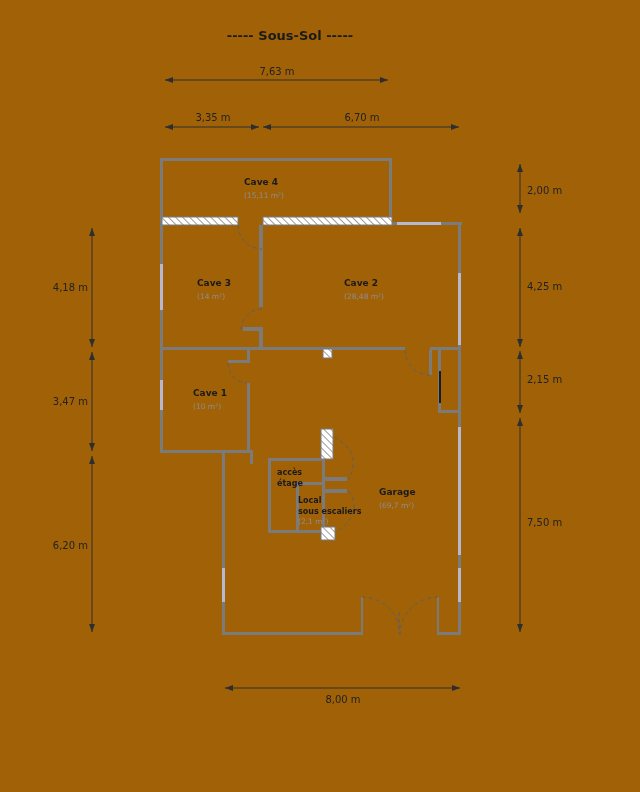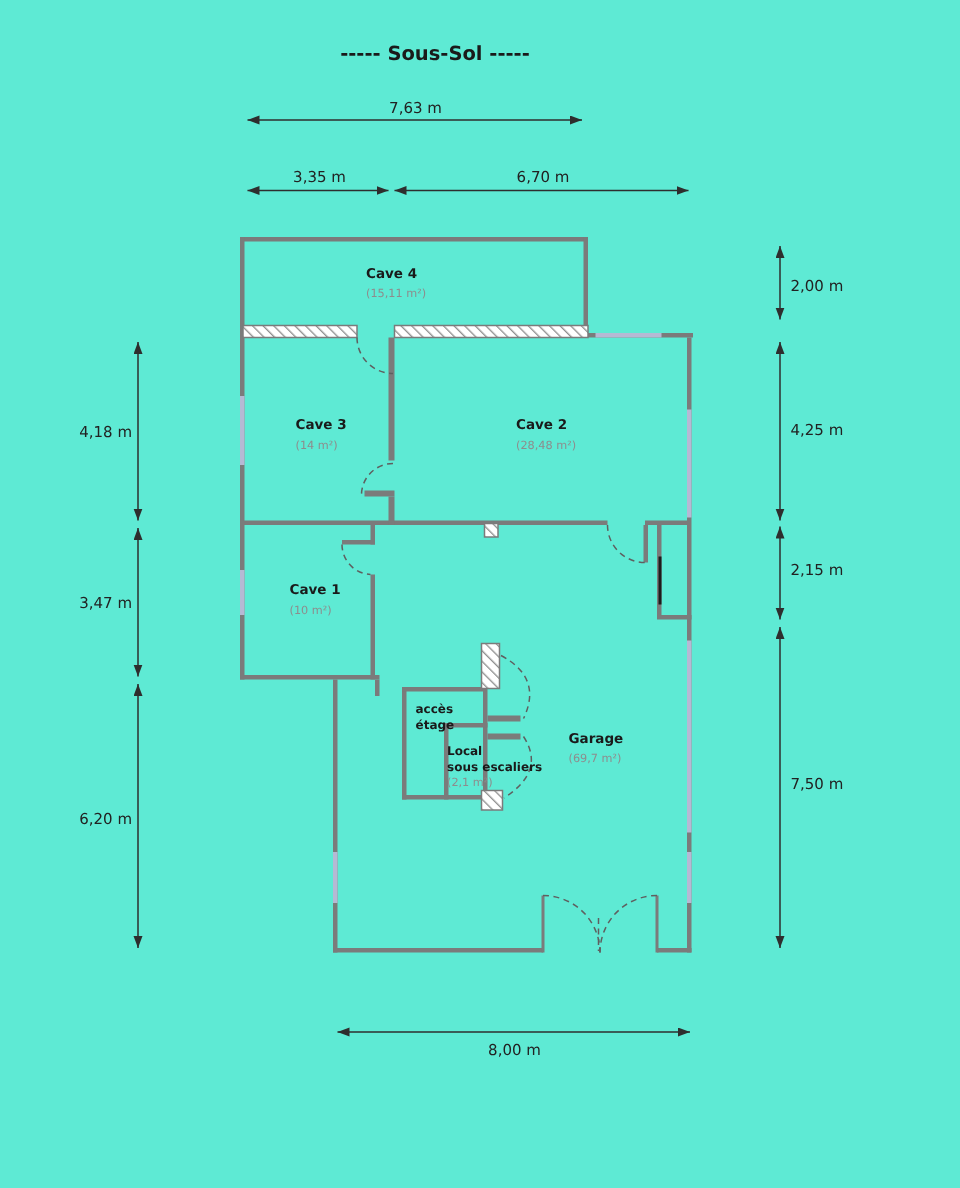--- a/index.html
+++ b/index.html
@@ -1,16 +1,16 @@
 <!DOCTYPE html>
 <html><head>
 <meta charset="utf-8">
 <style>
   html,body{margin:0;padding:0;background:#ffffff;}
-  .canvas{width:640px;height:792px;background:#5eead4;position:relative;font-family:"DejaVu Sans",sans-serif;}
+  .canvas{width:640px;height:792px;background:#a16207;position:relative;font-family:"DejaVu Sans",sans-serif;}
   svg{display:block;}
   .wall{fill:#7b7b7b;}
   .leaf{fill:#1c1c1c;}
   .win{fill:#b6b9d4;}
   .hatchrect{fill:url(#hatch);stroke:#7b7b7b;stroke-width:1;}
   .arc{fill:none;stroke:#5f5f5f;stroke-width:1;stroke-dasharray:4 3;}
   .dim{stroke:#2e2e2e;stroke-width:1;}
   text{fill:#1a1a1a;}
   .t-title{font-size:13px;font-weight:bold;}
   .t-dim{font-size:10px;fill:#222222;}

